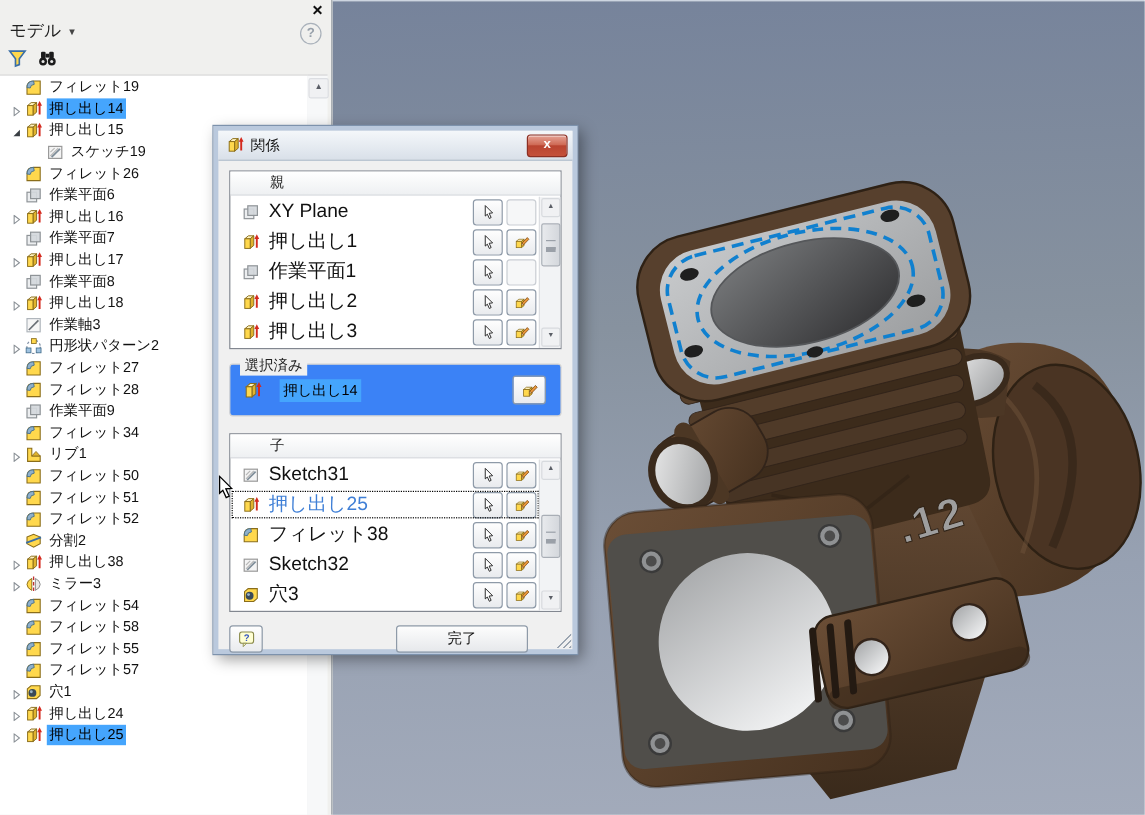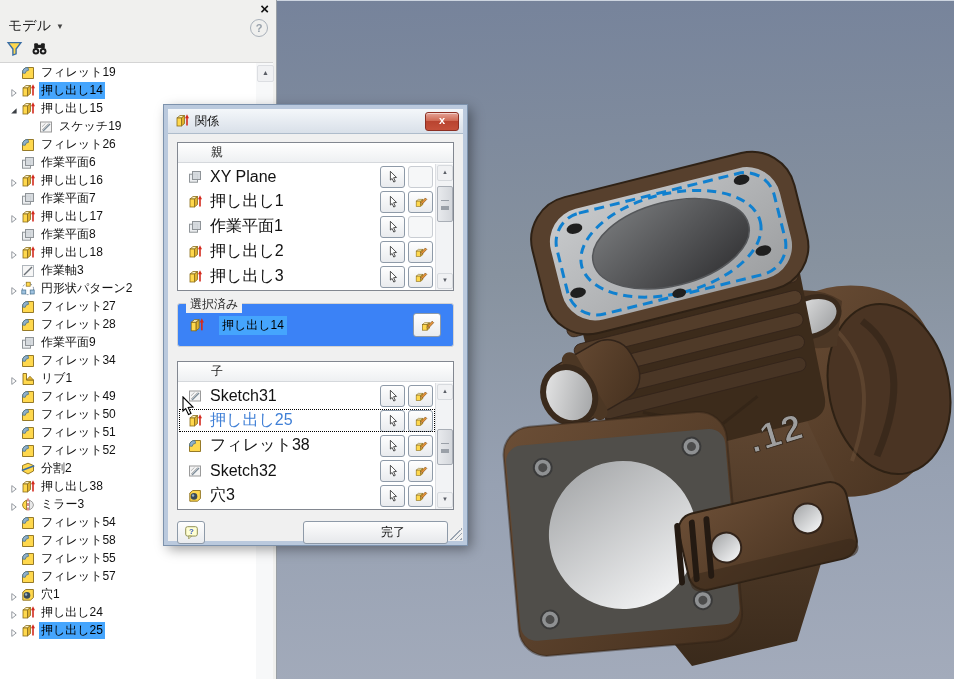--- a/index.html
+++ b/index.html
@@ -31,21 +31,21 @@
   .trow{height:18px;display:flex;align-items:flex-end;font-size:12px;color:#111;white-space:nowrap;}
   .trow .arr{width:12px;height:12px;margin-left:8px;flex:none;display:flex;align-items:center;justify-content:center;}
   .trow .arr svg{width:8px;height:8px;}
   .trow .ticn{width:16px;height:16px;flex:none;margin-right:3px;}
   .trow .ticn svg{width:16px;height:16px;}
   .trow .lbl{padding:0 2px;}
   .trow .lbl.sel{background:#45a5fd;color:#000;}
   .trow.d2 .arr{margin-left:26px;}
 
   
-  .dialog{position:absolute;left:164px;top:105px;width:303px;height:440px;box-sizing:border-box;
+  .dialog{position:absolute;left:178px;top:105px;width:303px;height:440px;box-sizing:border-box;
     background:#f0f0f0;border:4px solid #bac9dd;box-shadow:0 0 0 1px #7d92ac,4px 4px 12px rgba(0,0,0,.4);}
   .titlebar{height:24px;background:linear-gradient(#f4f7fa,#d9e0e9);display:flex;align-items:center;
     padding:0 4px 0 6px;border-bottom:1px solid #aebccb;}
   .titlebar .ticn{width:16px;height:16px;margin-right:5px;}
   .titlebar .ttl{flex:1;font-size:12px;color:#111;}
   .btn-close{width:32px;height:17px;border-radius:3px;border:1px solid #8c2f23;
     background:linear-gradient(#e5a396,#cf6a55 45%,#b94430 50%,#c4503a);
     color:#fff;font-size:11px;font-weight:bold;text-align:center;line-height:15px;
     box-shadow:inset 0 1px 0 rgba(255,255,255,.5);}
   .dlg-body{position:relative;padding:8px 9px 0 9px;}
@@ -81,22 +81,22 @@
   .groupbox .ticn svg{width:17px;height:17px;}
   .hl{background:#45a5fd;color:#000;font-size:12px;padding:1px 3px;}
   .groupbox .sqbtn{margin-left:auto;width:26px;height:22px;margin-right:2px;}
   .groupbox .sqbtn svg{width:15px;height:15px;}
 
   .child-gap{margin-top:14px;}
   .footer{display:flex;align-items:center;margin-top:11px;}
   .btn-help{width:26px;height:21px;border:1px solid #8e9aa8;border-radius:3px;
     background:linear-gradient(#fefefe,#e9ebee);display:flex;align-items:center;justify-content:center;}
   .btn-help svg{width:15px;height:15px;}
-  .btn-done{margin-left:auto;margin-right:6px;width:108px;height:21px;border:1px solid #8e9aa8;border-radius:3px;
-    background:linear-gradient(#fdfdfd,#e6e8eb);font-size:12px;color:#111;text-align:center;line-height:20px;padding-left:35px;}
+  .btn-done{margin-left:auto;margin-right:28px;width:108px;height:21px;border:1px solid #8e9aa8;border-radius:3px;
+    background:linear-gradient(#fdfdfd,#e6e8eb);font-size:12px;color:#111;text-align:center;line-height:20px;}
   .grip{position:absolute;right:1px;bottom:1px;width:12px;height:12px;
     background:linear-gradient(135deg,transparent 50%,#9aa4b0 50%,#9aa4b0 55%,transparent 55%,transparent 70%,#9aa4b0 70%,#9aa4b0 75%,transparent 75%,transparent 90%,#9aa4b0 90%);}
 
   .mouse-cursor{position:absolute;left:179px;top:396px;width:18px;height:20px;z-index:60;}
 </style>
 </head>
 <body>
 
 <div class="stage">
 
@@ -430,28 +430,20 @@
               <path d="M6.5,9 L10,5.2 L13.5,9 Z" fill="#e0b32e" stroke="#8a6d1a" stroke-width="0.7"></path>
             </svg></span>
           <span class="lbl">リブ1</span>
         </div>
         <div class="trow">
           <span class="arr"></span>
           <span class="ticn"><svg viewBox="0 0 16 16">
               <path d="M2.5,13.5 V8 Q2.5,2.5 8,2.5 H13.5 V13.5 Z" fill="#ffd84d" stroke="#8a6d1a" stroke-width="0.9"></path>
               <path d="M2.5,8 Q2.5,2.5 8,2.5 L8.5,5.3 Q5.3,5.5 5.2,8.3 Z" fill="#8fb0cc" stroke="#46708e" stroke-width="0.8"></path>
             </svg></span>
-          <span class="lbl">フィレット49</span>
-        </div>
-        <div class="trow">
-          <span class="arr"></span>
-          <span class="ticn"><svg viewBox="0 0 16 16">
-              <path d="M2.5,13.5 V8 Q2.5,2.5 8,2.5 H13.5 V13.5 Z" fill="#ffd84d" stroke="#8a6d1a" stroke-width="0.9"></path>
-              <path d="M2.5,8 Q2.5,2.5 8,2.5 L8.5,5.3 Q5.3,5.5 5.2,8.3 Z" fill="#8fb0cc" stroke="#46708e" stroke-width="0.8"></path>
-            </svg></span>
           <span class="lbl">フィレット50</span>
         </div>
         <div class="trow">
           <span class="arr"></span>
           <span class="ticn"><svg viewBox="0 0 16 16">
               <path d="M2.5,13.5 V8 Q2.5,2.5 8,2.5 H13.5 V13.5 Z" fill="#ffd84d" stroke="#8a6d1a" stroke-width="0.9"></path>
               <path d="M2.5,8 Q2.5,2.5 8,2.5 L8.5,5.3 Q5.3,5.5 5.2,8.3 Z" fill="#8fb0cc" stroke="#46708e" stroke-width="0.8"></path>
             </svg></span>
           <span class="lbl">フィレット51</span>
         </div>

